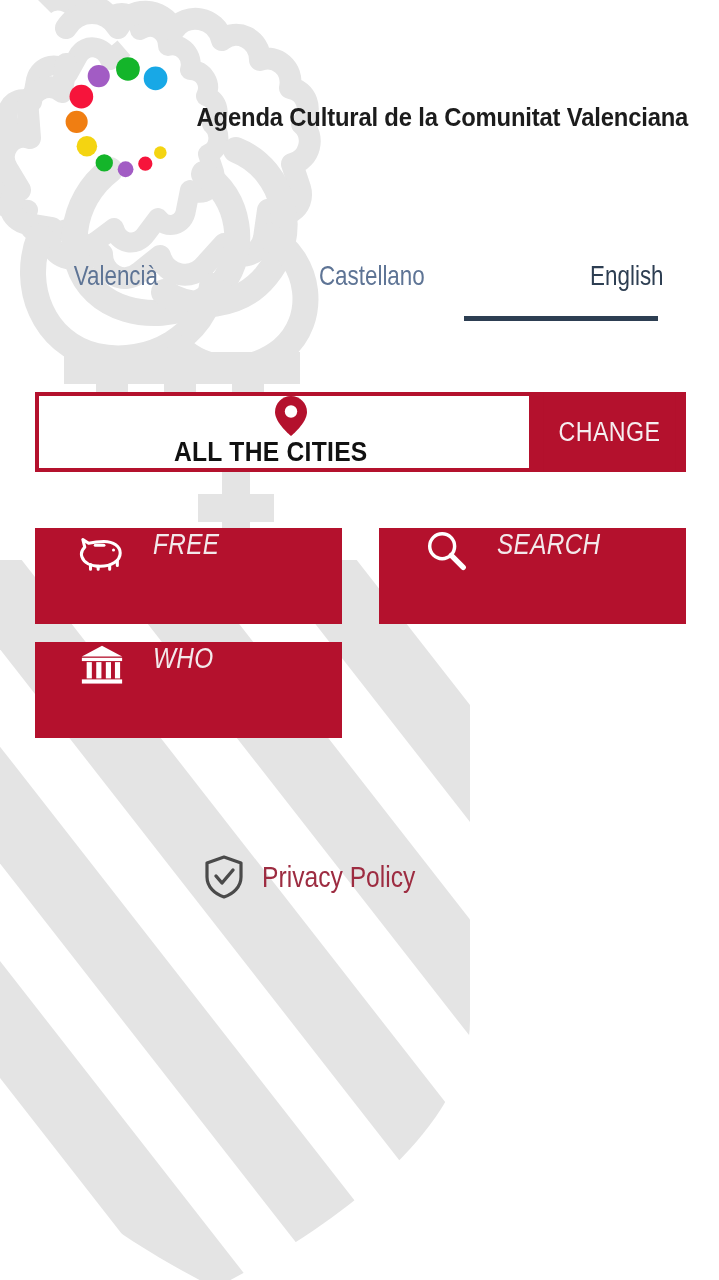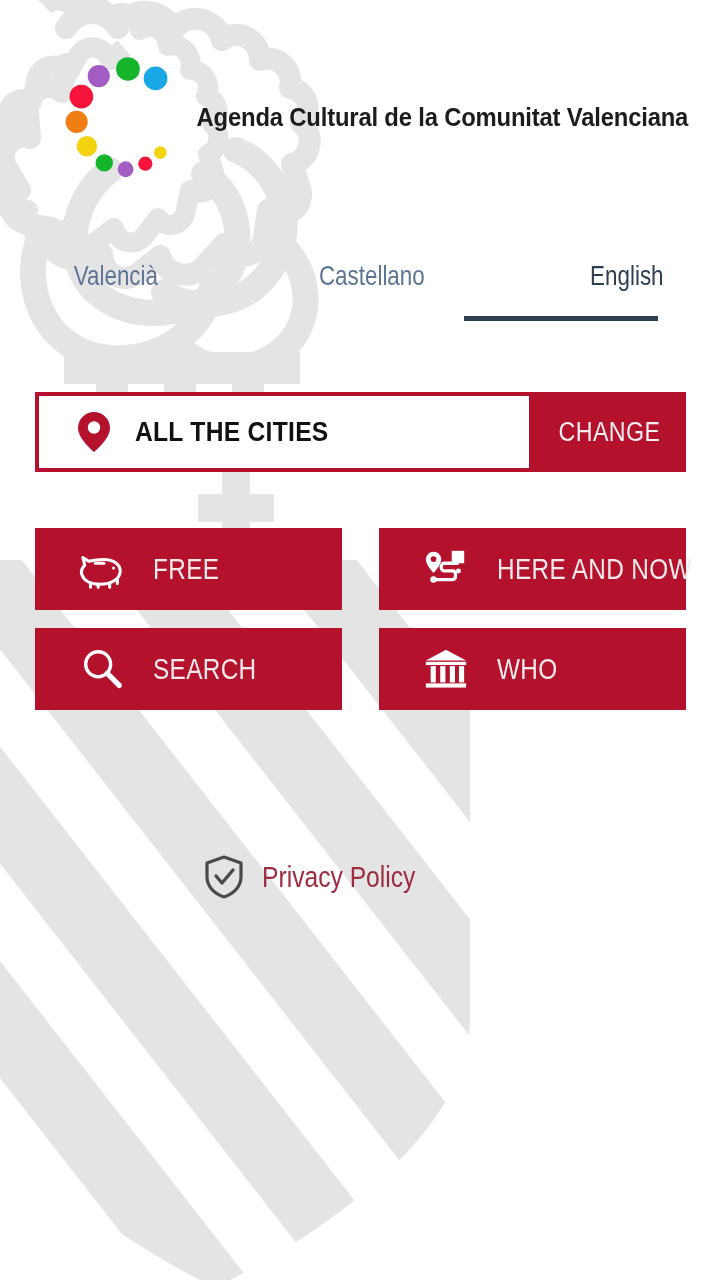--- a/index.html
+++ b/index.html
@@ -112,20 +112,21 @@
     background: #b4112d;
   }
   .city-field {
     width: 498px;
     height: 80px;
     background: #ffffff;
     border: 4px solid #b4112d;
     display: flex;
     align-items: center;
     cursor: pointer;
+    flex-direction: column;
   }
   .pin-icon {
     margin-left: 38px;
     margin-right: 24px;
     width: 34px;
     height: 40px;
     flex: none;
     display: block;
   }
   .city-label {
@@ -160,26 +161,27 @@
     left: 35px;
     top: 528px;
     width: 651px;
     z-index: 5;
     display: grid;
     grid-template-columns: 307px 307px;
     column-gap: 37px;
     row-gap: 18px;
   }
   .action-btn {
-    height: 82px;
+    height: 96px;
     background: #b4112d;
     display: flex;
-    align-items: center;
+    align-items: flex-start;
     cursor: pointer;
     user-select: none;
+    font-style: italic;
   }
   .action-icon {
     width: 46px;
     height: 46px;
     margin-left: 44px;
     margin-right: 28px;
     flex: none;
     display: block;
   }
   .action-label {
@@ -368,32 +370,20 @@
           <path d="M10 16 L4 12 L6 20 C3 23 2 27 3 30 C5 36 12 40 22 40
                    C34 40 43 34 43 26 C43 19 36 14 26 14 C20 14 14 15 10 16 Z"></path>
           <path d="M12 38 L12 43 M20 40 L20 43 M32 39 L32 43 M40 34 L40 39"></path>
           <path d="M17 18 L26 18"></path>
           <circle cx="36" cy="23" r="1.6" fill="#ffffff" stroke="none"></circle>
         </g>
       </svg>
       <span class="action-label">FREE</span>
     </div>
 
-    <div class="action-btn">
-      <svg class="action-icon" viewBox="0 0 48 48" aria-hidden="true">
-        <path d="M11 6 C6.6 6 3 9.6 3 14 C3 20 11 28 11 28 C11 28 19 20 19 14
-                 C19 9.6 15.4 6 11 6 Z" fill="#ffffff"></path>
-        <circle cx="11" cy="13.6" r="3" fill="#b4112d"></circle>
-        <rect x="30" y="5" width="13" height="13" fill="#ffffff"></rect>
-        <circle cx="11" cy="35" r="3.4" fill="#ffffff"></circle>
-        <path d="M11 35 L31 35 C35 35 35 26 31 26 L22 26 C18 26 18 18 22 18 L36 18" fill="none" stroke="#ffffff" stroke-width="3.4" stroke-linecap="round" stroke-linejoin="round"></path>
-        <circle cx="37" cy="26" r="2.6" fill="#ffffff"></circle>
-      </svg>
-      <span class="action-label">HERE AND NOW</span>
-    </div>
 
 
 
     <div class="action-btn">
       <svg class="action-icon" viewBox="0 0 48 48" aria-hidden="true">
         <circle cx="20" cy="19" r="13" fill="none" stroke="#ffffff" stroke-width="3.6"></circle>
         <path d="M29.5 28.5 L42 41" stroke="#ffffff" stroke-width="5.6" stroke-linecap="round"></path>
       </svg>
       <span class="action-label">SEARCH</span>
     </div>

